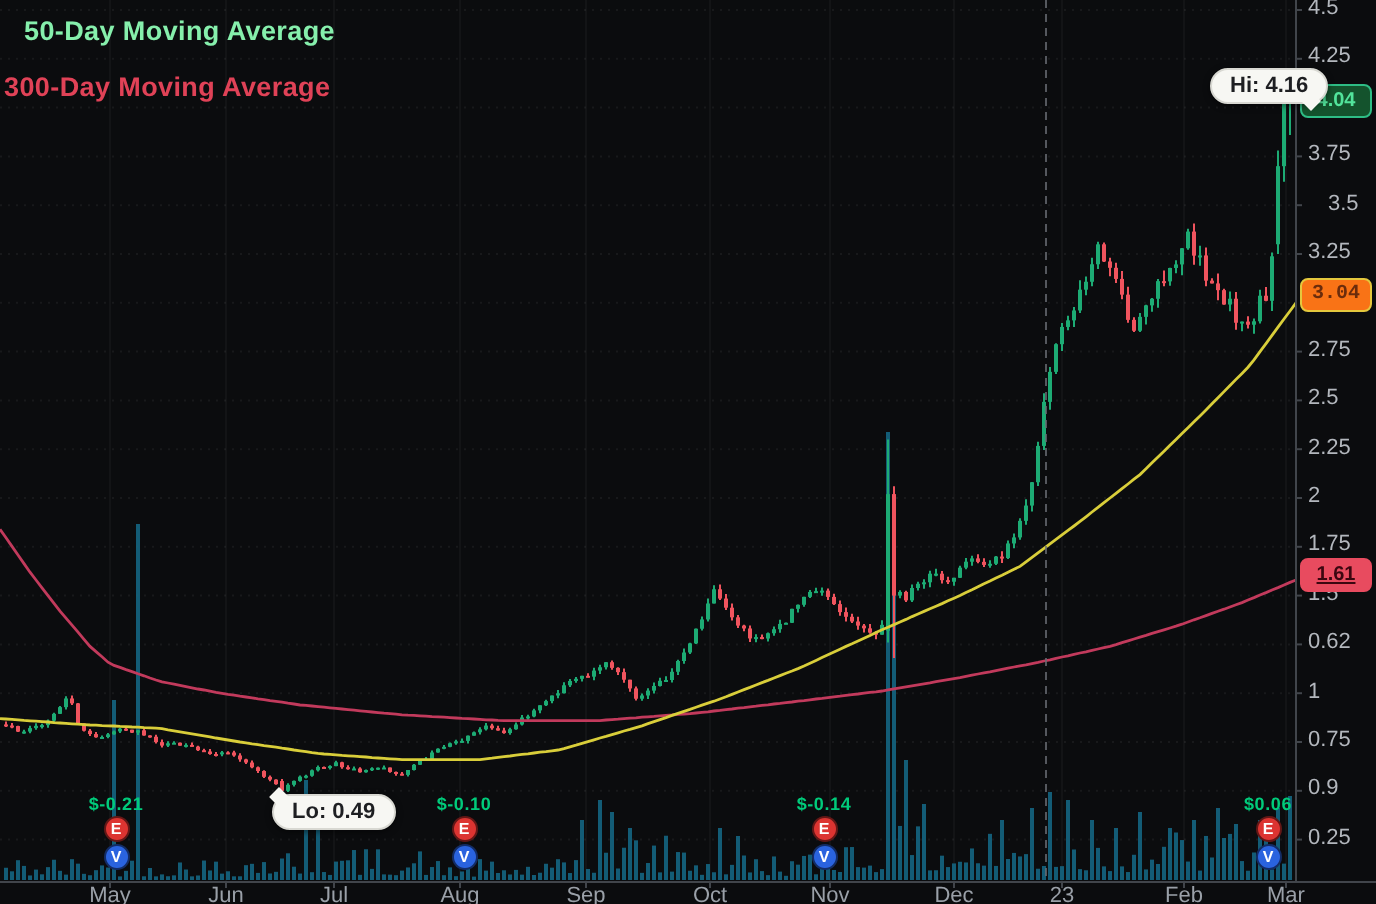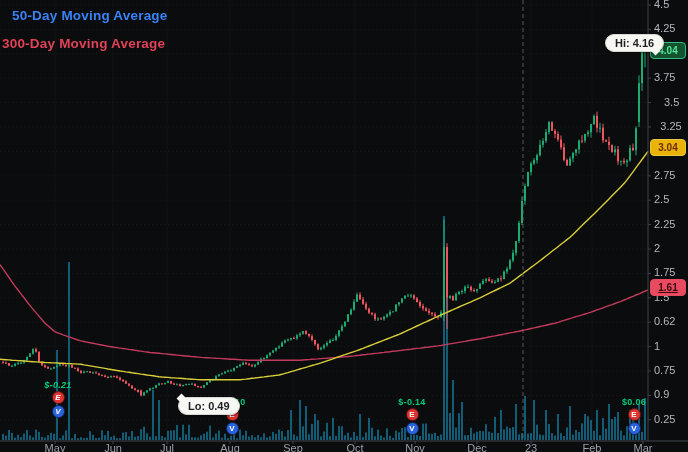--- a/index.html
+++ b/index.html
@@ -739,68 +739,68 @@
         <line x1="648" y1="273.4" x2="651" y2="273.4" stroke="#41454b" stroke-width="1"></line>
         <line x1="648" y1="297.79999999999995" x2="651" y2="297.79999999999995" stroke="#41454b" stroke-width="1"></line>
         <line x1="648" y1="322.2" x2="651" y2="322.2" stroke="#41454b" stroke-width="1"></line>
         <line x1="648" y1="346.59999999999997" x2="651" y2="346.59999999999997" stroke="#41454b" stroke-width="1"></line>
         <line x1="648" y1="371" x2="651" y2="371" stroke="#41454b" stroke-width="1"></line>
         <line x1="648" y1="395.4" x2="651" y2="395.4" stroke="#41454b" stroke-width="1"></line>
         <line x1="648" y1="419.79999999999995" x2="651" y2="419.79999999999995" stroke="#41454b" stroke-width="1"></line>
       </g>
     </svg>
 
-  <div id="legend-ma50" class="legend-item" style="color: #3b82f6;">50-Day Moving Average</div>
+  <div id="legend-ma50" class="legend-item" style="color: #86efac;">50-Day Moving Average</div>
   <div id="legend-ma200" class="legend-item" style="color: rgb(224, 66, 87);">300-Day Moving Average</div>
 
   <div id="tooltip-high" class="tooltip" style="left: 605px; top: 12px; margin-top: 22px;">
     <span>Hi: 4.16</span>
     <span class="ptr"></span>
   </div>
-  <div id="tooltip-low" class="tooltip" style="left: 136px; top: 397px; margin-left: 42px;">
+  <div id="tooltip-low" class="tooltip" style="left: 136px; top: 397px;">
     <span>Lo: 0.49</span>
     <span class="ptr"></span>
   </div>
 
   <div id="yaxis">
       <div class="ytick" style="top: -2px; color: rgb(179, 183, 189);">4.5</div>
       <div class="ytick" style="top: 22.4px; color: rgb(179, 183, 189);">4.25</div>
       <div class="ytick" style="top: 71.2px; color: rgb(179, 183, 189);">3.75</div>
       <div class="ytick" style="top: 95.6px; color: rgb(179, 183, 189); margin-left: 10px;">3.5</div>
-      <div class="ytick" style="top: 120px; color: rgb(179, 183, 189); text-align: center;">3.25</div>
+      <div class="ytick" style="top: 120px; color: rgb(179, 183, 189);">3.25</div>
       <div class="ytick" style="top: 168.8px; color: rgb(179, 183, 189);">2.75</div>
       <div class="ytick" style="top: 193.2px; color: rgb(179, 183, 189);">2.5</div>
       <div class="ytick" style="top: 217.6px; color: rgb(179, 183, 189);">2.25</div>
       <div class="ytick" style="top: 242px; color: rgb(179, 183, 189);">2</div>
       <div class="ytick" style="top: 266.4px; color: rgb(179, 183, 189);">1.75</div>
       <div class="ytick" style="top: 290.8px; color: rgb(179, 183, 189);">1.5</div>
       <div class="ytick" style="top: 315.2px; color: rgb(179, 183, 189);">0.62</div>
       <div class="ytick" style="top: 339.6px; color: rgb(179, 183, 189);">1</div>
       <div class="ytick" style="top: 364px; color: rgb(179, 183, 189);">0.75</div>
       <div class="ytick" style="top: 388.4px; color: rgb(179, 183, 189);">0.9</div>
       <div class="ytick" style="top: 412.8px; color: rgb(179, 183, 189);">0.25</div>
       <div class="badge" style="top: 41.896px; background: rgb(20, 83, 45); border: 1px solid rgb(46, 189, 133); color: rgb(82, 227, 155);">4.04</div>
-      <div class="badge" style="top: 139.496px; background: #eab308; border: 1px solid rgb(228, 200, 61); color: rgb(107, 44, 12);">3.04</div>
+      <div class="badge" style="top: 139.496px; background: #f97316; border: 1px solid rgb(228, 200, 61); color: rgb(107, 44, 12); font-family: Liberation Mono, monospace;">3.04</div>
       <div class="badge" style="top: 279.064px; background: rgb(232, 75, 95); border: 1px solid rgb(232, 75, 95); color: rgb(60, 7, 16); text-decoration: underline;">1.61</div>
     </div>
   <div id="xaxis">
       <div class="xtick" style="left: 35px; color: rgb(154, 160, 168);">May</div>
       <div class="xtick" style="left: 93px; color: rgb(154, 160, 168);">Jun</div>
       <div class="xtick" style="left: 147px; color: rgb(154, 160, 168);">Jul</div>
       <div class="xtick" style="left: 210px; color: rgb(154, 160, 168);">Aug</div>
       <div class="xtick" style="left: 273px; color: rgb(154, 160, 168);">Sep</div>
       <div class="xtick" style="left: 335px; color: rgb(154, 160, 168);">Oct</div>
       <div class="xtick" style="left: 395px; color: rgb(154, 160, 168);">Nov</div>
       <div class="xtick" style="left: 457px; color: rgb(154, 160, 168);">Dec</div>
       <div class="xtick" style="left: 511px; color: rgb(154, 160, 168);">23</div>
       <div class="xtick" style="left: 572px; color: rgb(154, 160, 168);">Feb</div>
       <div class="xtick" style="left: 623px; color: rgb(154, 160, 168);">Mar</div>
     </div>
   <div id="markers">
-      <div class="ev-marker" style="left: 26px; top: 380px; font-style: italic;">
+      <div class="ev-marker" style="left: 26px; top: 397px;">
         <div class="ev-value" style="color: rgb(0, 203, 123);">$-0.21</div>
         <div class="ev-circle" style="background: rgb(220, 52, 49);">E</div>
         <div class="ev-circle" style="background: rgb(42, 99, 223);">V</div>
       </div>
       <div class="ev-marker" style="left: 200px; top: 397px;">
         <div class="ev-value" style="color: rgb(0, 203, 123);">$-0.10</div>
         <div class="ev-circle" style="background: rgb(220, 52, 49);">E</div>
         <div class="ev-circle" style="background: rgb(42, 99, 223);">V</div>
       </div>
       <div class="ev-marker" style="left: 380px; top: 397px;">

